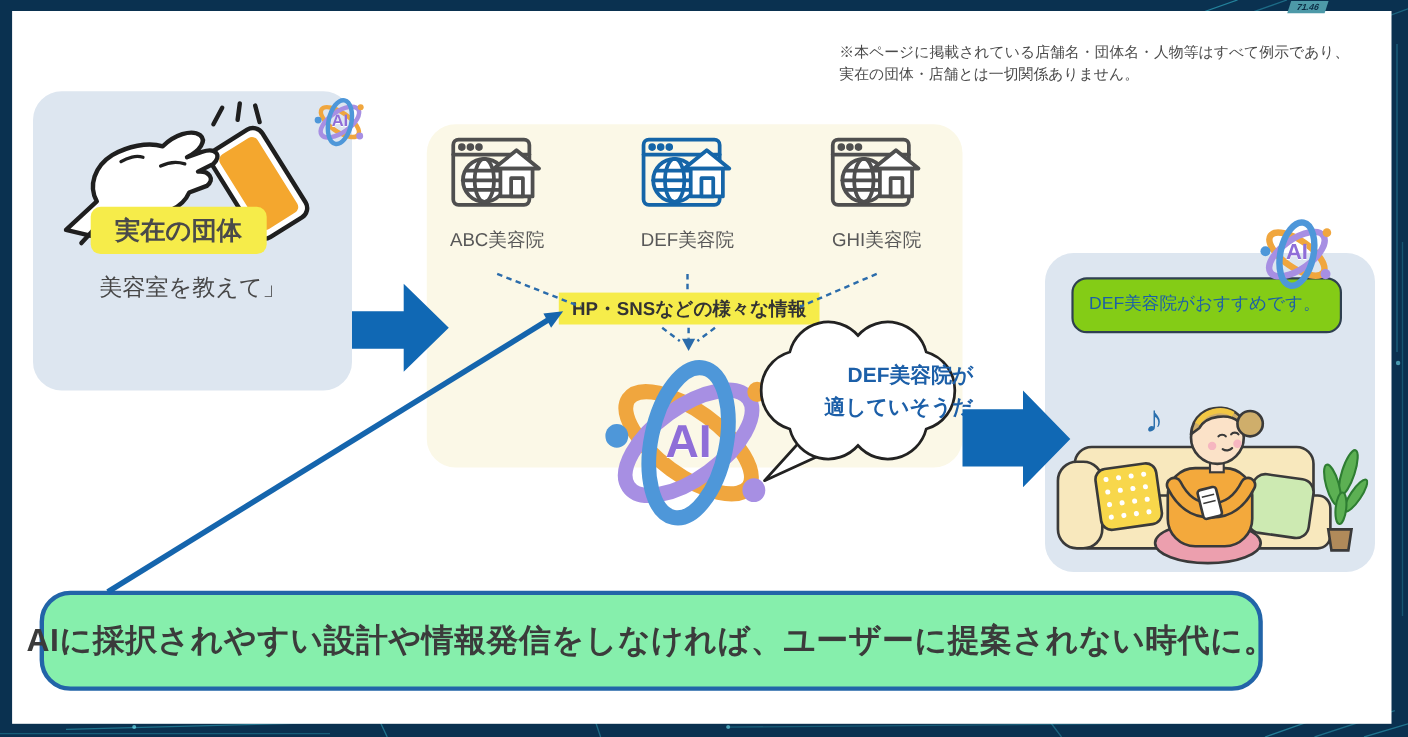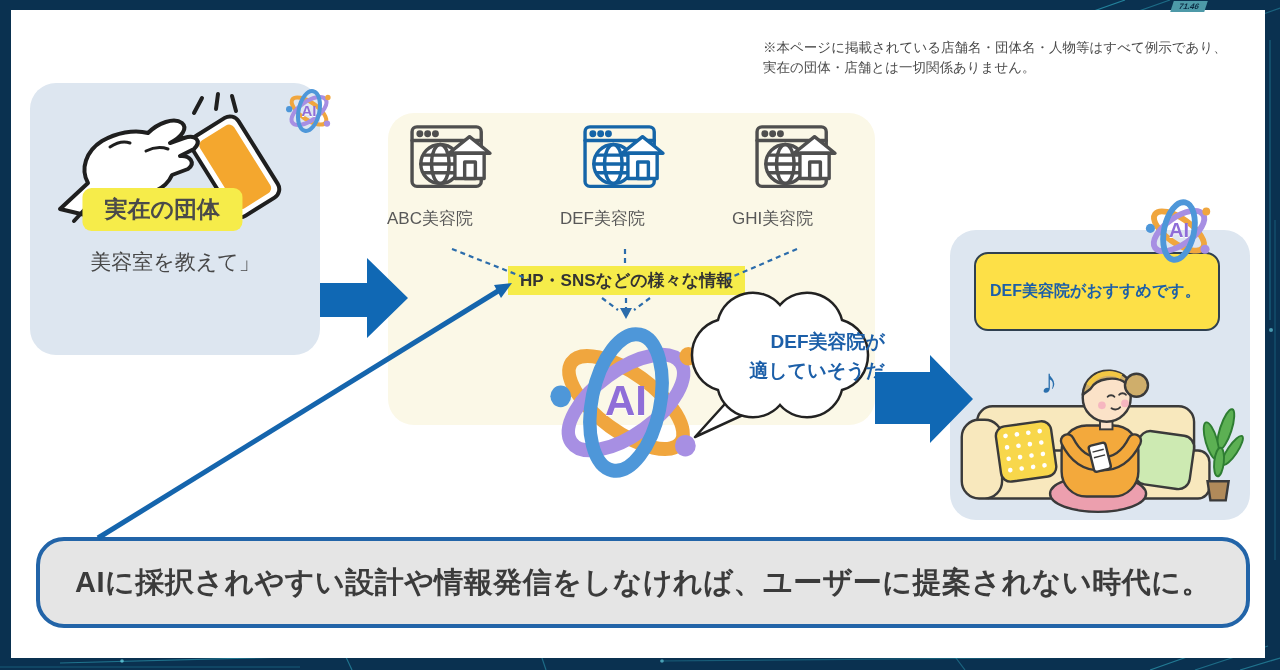--- a/index.html
+++ b/index.html
@@ -37,45 +37,45 @@
   .atom-sm{left:252px;top:1px;width:54px;height:54px;z-index:4;}
   .atom-sm .atom-ai{font-size:15px;}
   .atom-big{left:537px;top:310px;width:178px;height:185px;z-index:3;}
   .atom-big .atom-ai{font-size:42px;}
   .atom-md{left:1140px;top:192px;width:78px;height:78px;z-index:4;}
   .atom-md .atom-ai{font-size:20px;}
 
   
   .sources-panel{position:absolute;left:388px;top:113px;width:487px;height:312px;
                  background:#fbf8e7;border-radius:26px;z-index:2;}
-  .site{position:absolute;top:10px;width:130px;}
+  .site{position:absolute;top:10px;width:130px;text-align:center;}
   .site-0{left:-1px;} .site-1{left:172px;} .site-2{left:344px;}
   .site svg{margin:0 auto;}
   .site-name{margin-top:8px;font-size:17px;color:#585858;}
   .info-label{position:absolute;left:508px;top:266px;z-index:4;background:#f6ec4a;
               color:#333;font-size:17px;font-weight:bold;padding:3px 12px;
               white-space:nowrap;}
 
   
   .cloud{position:absolute;left:675px;top:287px;width:210px;height:155px;z-index:4;}
   .cloud-text{position:absolute;left:0;right:0;top:40px;text-align:right;
               font-size:19px;font-weight:bold;color:#1c5fa8;line-height:1.55;}
 
   
   .result-panel{position:absolute;left:950px;top:230px;width:300px;height:290px;
                 background:#dde6f0;border-radius:26px;z-index:2;}
   .speech-bubble{position:absolute;left:24px;top:22px;width:246px;
-                 background:#fde047;border:2px solid #2f4050;border-radius:14px;
-                 padding:25px 14px;font-size:16px;font-weight:bold;color:#1c5fa8;
+                 background:#84cc16;border:2px solid #2f4050;border-radius:14px;
+                 padding:11px 14px;font-size:16px;font-weight:normal;color:#1c5fa8;
                  line-height:1.55;box-sizing:border-box;}
   .woman-illo{position:absolute;left:6px;top:104px;width:288px;height:184px;}
 
   
-  .banner{position:absolute;left:36px;top:537px;width:1214px;height:91px;
-          background:#e5e5e5;border:4px solid #2264a8;border-radius:28px;
+  .banner{position:absolute;left:36px;top:537px;width:1112px;height:91px;
+          background:#86efac;border:4px solid #2264a8;border-radius:28px;
           display:flex;align-items:center;justify-content:center;z-index:2;
           box-sizing:border-box;}
   .banner-text{font-size:29px;font-weight:bold;color:#3b3b3b;letter-spacing:0.5px;
                white-space:nowrap;}
 
   #overlay{position:absolute;inset:0;z-index:5;pointer-events:none;}
 </style>
 </head>
 <body>
 

